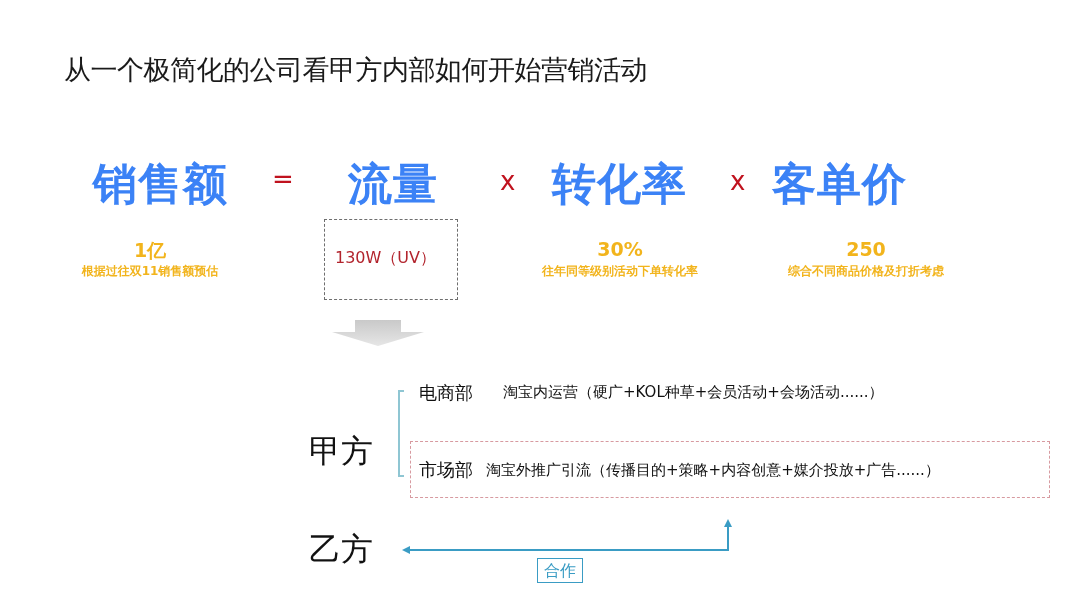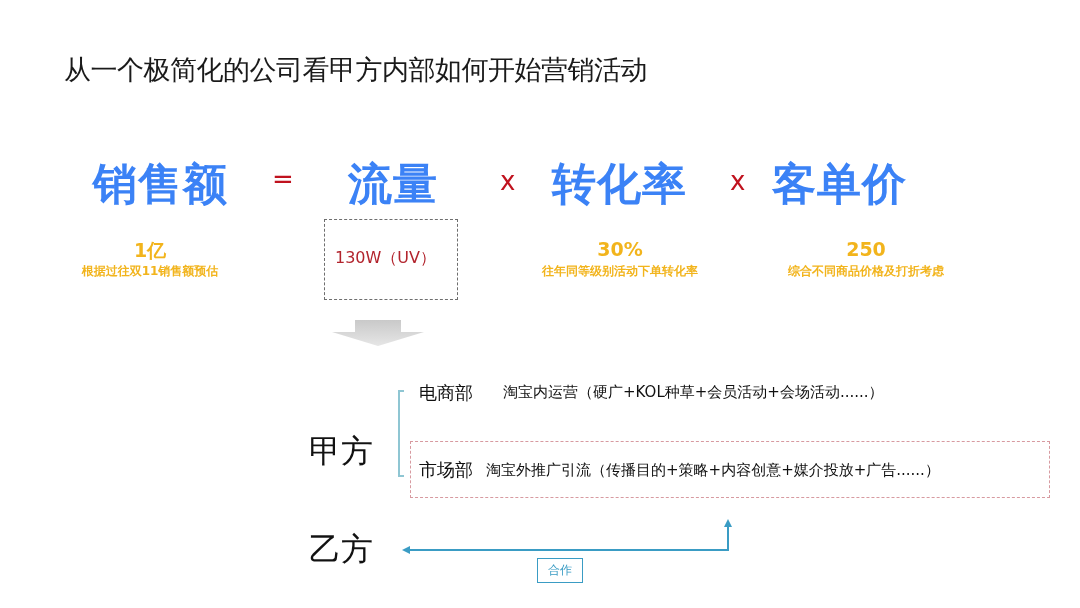--- a/index.html
+++ b/index.html
@@ -13,21 +13,21 @@
     .op { color: #c0121e; font-size: 26px; top: 166px; }
     .val { color: #f2b41c; font-weight: bold; font-size: 19px; text-align: center; white-space: nowrap; }
     .note { color: #f2b41c; font-size: 12px; text-align: center; white-space: nowrap; font-weight: bold; }
     .uvbox { left: 324px; top: 219px; width: 134px; height: 81px; border: 1.5px dashed #6e6e6e; box-sizing: border-box; }
     .uvtext { position: absolute; left: 10px; top: 28px; color: #b2242d; font-size: 16px; white-space: nowrap; }
     .side { font-size: 32px; color: #111; white-space: nowrap; }
     .dept { font-size: 18px; color: #111; white-space: nowrap; }
     .desc { font-size: 15px; color: #111; white-space: nowrap; }
     .mkt-box { left: 410px; top: 441px; width: 640px; height: 57px; border: 1.5px dashed #d79aa0; box-sizing: border-box; }
     .bracket { left: 398px; top: 390px; width: 6px; height: 87px; border-left: 2px solid #8fc6d3; border-top: 2px solid #8fc6d3; border-bottom: 2px solid #8fc6d3; box-sizing: border-box; }
-    .coop-label { left: 537px; top: 558px; width: 46px; height: 25px; border: 1px solid #3a9cc4; color: #3a9cc4; font-size: 12px; text-align: center; line-height: 23px; box-sizing: border-box; }
+    .coop-label { left: 537px; top: 558px; width: 46px; height: 25px; border: 1px solid #3a9cc4; color: #3a9cc4; font-size: 16px; text-align: center; line-height: 23px; box-sizing: border-box; }
   </style>
 </head>
 <body>
 
 <div class="abs title">从一个极简化的公司看甲方内部如何开始营销活动</div>
 
 <div class="abs term" style="left:93px;">销售额</div>
 <div class="abs op" style="left:272px; top:164px;">=</div>
 <div class="abs term" style="left:348px;">流量</div>
 <div class="abs op" style="left:500px;">x</div>

